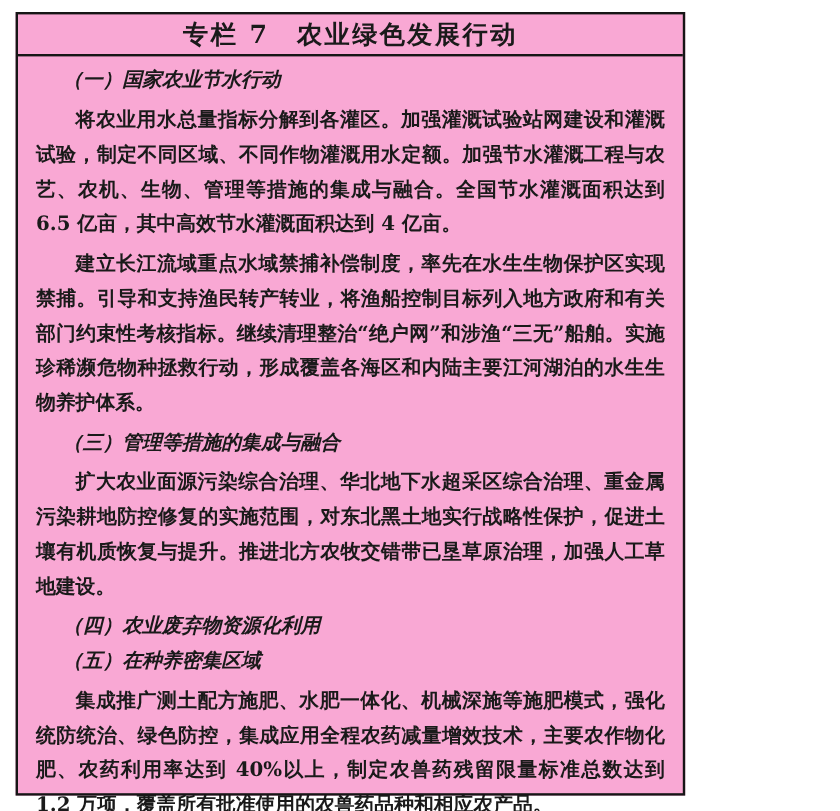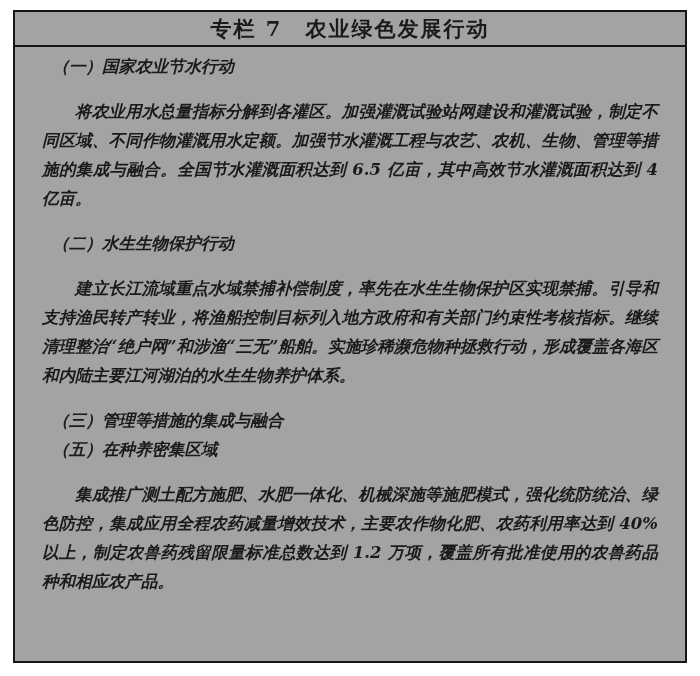--- a/index.html
+++ b/index.html
@@ -12,25 +12,25 @@
     height: 676px;
     position: relative;
     font-family: "DejaVu Serif", "Liberation Serif", serif;
     color: #1a1a1a;
     -webkit-font-smoothing: antialiased;
   }
   .panel {
     position: absolute;
     left: 13px;
     top: 10px;
-    width: 674px;
+    width: 558px;
     height: 653px;
     border: 2.5px solid #161616;
     box-sizing: border-box;
-    background: #a3a3a3;
+    background: #f9a8d4;
   }
   .panel-title {
     height: 35px;
     line-height: 34px;
     text-align: center;
     font-weight: bold;
     font-size: 21px;
     letter-spacing: 2px;
     border-bottom: 2px solid #161616;
     box-sizing: border-box;
@@ -45,48 +45,48 @@
     text-justify: inter-ideograph;
   }
   .section { margin: 0; }
   .sec-heading {
     text-indent: 1.6em;
     font-weight: bold;
     white-space: pre;
     font-style: italic;
   }
   .sec-body {
-    margin: 16px;
+    margin: 4px;
     text-indent: 2em;
-    font-style: italic;
   }
 </style>
 </head>
 <body>
 
 <div class="panel">
   <div class="panel-title">专栏 7　农业绿色发展行动</div>
 
   <div class="panel-body">
 
     <div class="section">
       <div class="sec-heading">（一）国家农业节水行动</div>
       <p class="sec-body">将农业用水总量指标分解到各灌区。加强灌溉试验站网建设和灌溉试验，制定不同区域、不同作物灌溉用水定额。加强节水灌溉工程与农艺、农机、生物、管理等措施的集成与融合。全国节水灌溉面积达到 6.5 亿亩，其中高效节水灌溉面积达到 4 亿亩。</p>
     </div>
 
     <div class="section">
-      <div class="sec-heading">（二）水生生物保护行动</div>
       <p class="sec-body">建立长江流域重点水域禁捕补偿制度，率先在水生生物保护区实现禁捕。引导和支持渔民转产转业，将渔船控制目标列入地方政府和有关部门约束性考核指标。继续清理整治“绝户网”和涉渔“三无”船舶。实施珍稀濒危物种拯救行动，形成覆盖各海区和内陆主要江河湖泊的水生生物养护体系。</p>
     </div>
 
     <div class="section">
       <div class="sec-heading">（三）管理等措施的集成与融合</div>
+      <p class="sec-body">扩大农业面源污染综合治理、华北地下水超采区综合治理、重金属污染耕地防控修复的实施范围，对东北黑土地实行战略性保护，促进土壤有机质恢复与提升。推进北方农牧交错带已垦草原治理，加强人工草地建设。</p>
     </div>
 
     <div class="section">
+      <div class="sec-heading">（四）农业废弃物资源化利用</div>
     </div>
 
     <div class="section">
       <div class="sec-heading">（五）在种养密集区域</div>
       <p class="sec-body">集成推广测土配方施肥、水肥一体化、机械深施等施肥模式，强化统防统治、绿色防控，集成应用全程农药减量增效技术，主要农作物化肥、农药利用率达到 40%以上，制定农兽药残留限量标准总数达到 1.2 万项，覆盖所有批准使用的农兽药品种和相应农产品。</p>
     </div>
 
   </div>
 </div>
 

